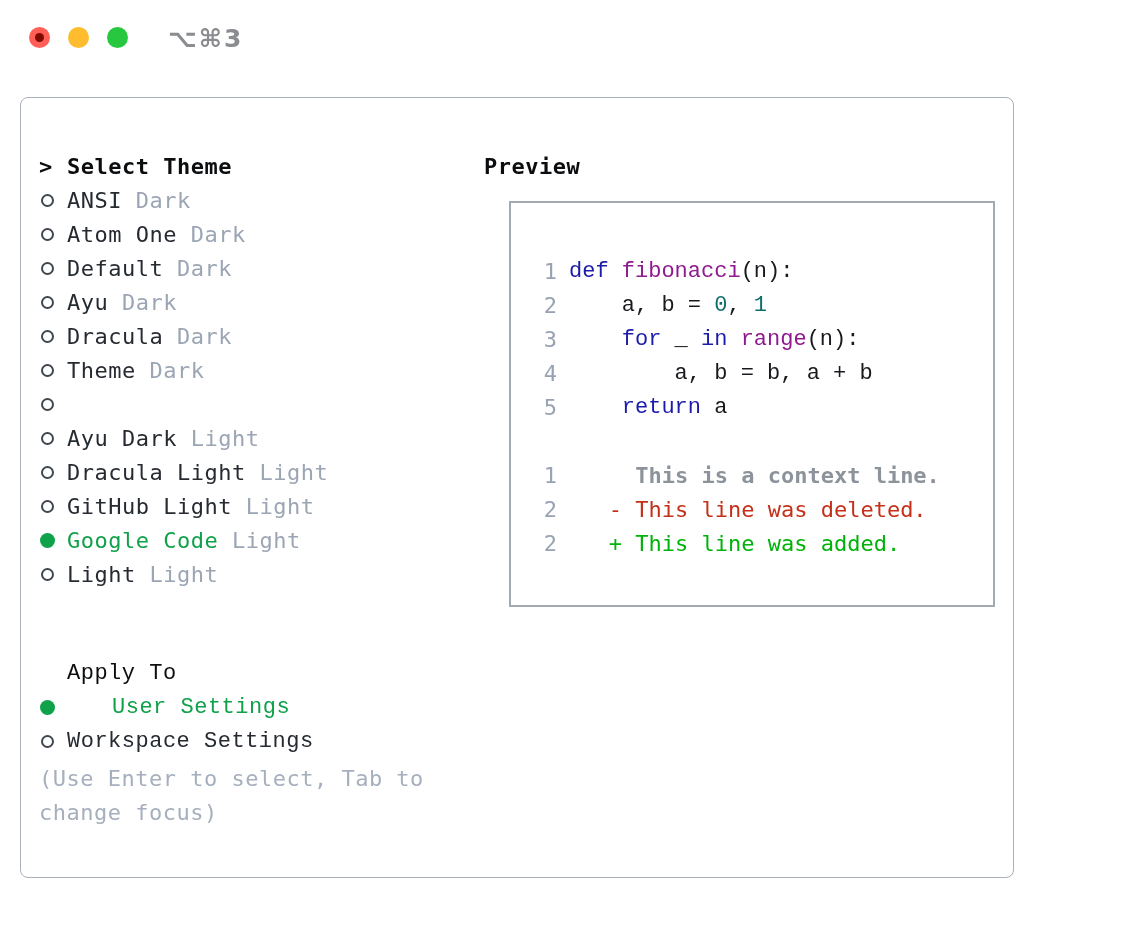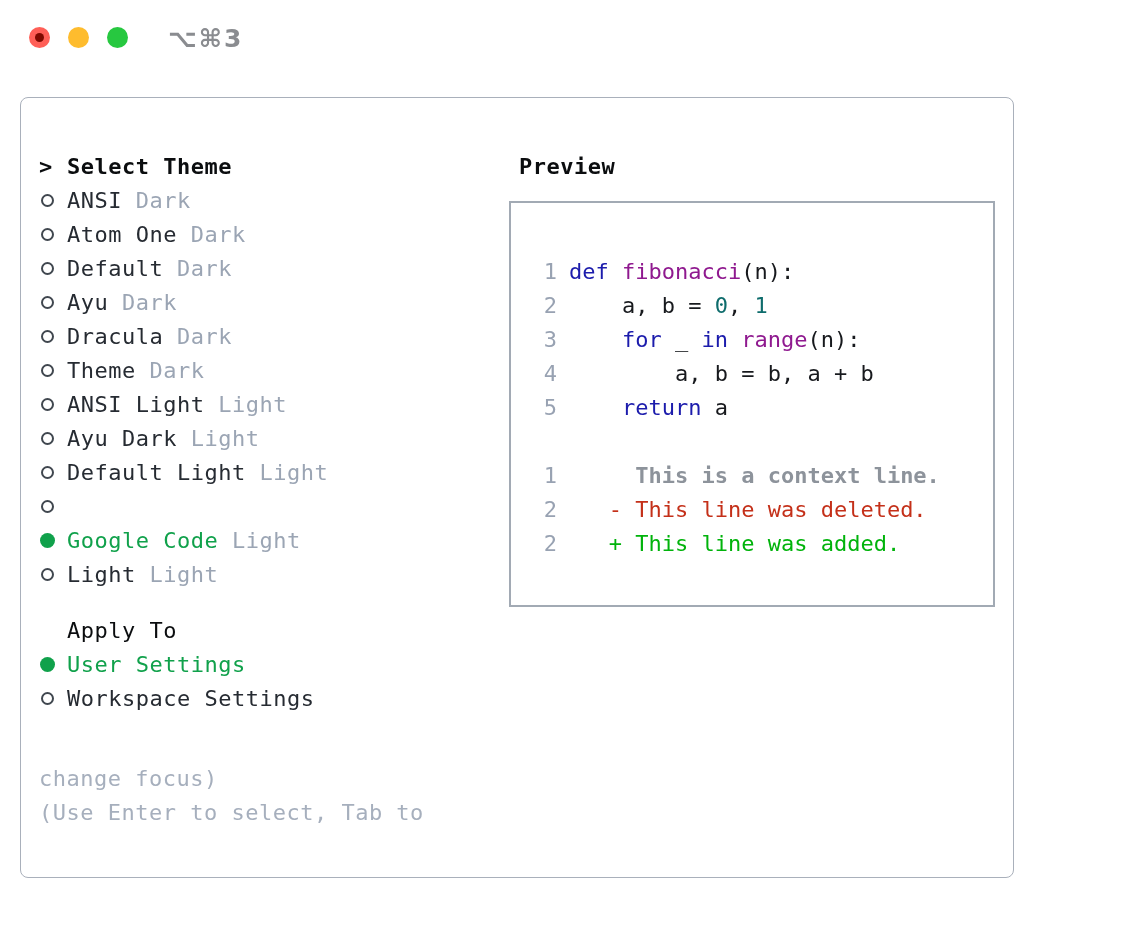--- a/index.html
+++ b/index.html
@@ -65,36 +65,36 @@
     border:2px solid var(--radio-border); margin-left:2px;
   }
   .radio.sel{ width:15px; height:15px; border:none; background:var(--selected-green); margin-left:1px; }
   .prompt{ font-weight:bold; color:var(--text-black); }
   .hdr{ font-weight:bold; color:var(--text-black); letter-spacing:0.5px; }
   .t-label{ white-space:pre; letter-spacing:0.5px; }
   .t-name{ color:var(--text-dark); }
   .t-name.sel{ color:var(--selected-green); }
   .t-var{ color:var(--muted); }
   .left-list{ position:absolute; left:18px; top:51px; }
-  .apply-block{ position:absolute; left:18px; top:515px; }
+  .apply-block{ position:absolute; left:18px; top:558px;font-family:Liberation Mono, monospace; }
   .apply-label{ color:var(--text-dark); letter-spacing:0.5px; white-space:pre; }
-  .apply-label.sel{ color:var(--selected-green); }
+  .apply-label.sel{ color:var(--selected-green);margin-left:45px; }
   .apply-hdr{ color:var(--text-black); letter-spacing:0.5px; }
   .help-block{ position:absolute; left:18px; top:663px; color:var(--help); letter-spacing:0.5px; }
   .help-block .row{ white-space:pre; }
   
-  .preview-header{ position:absolute; left:498px; top:51px;text-align:right; }
+  .preview-header{ position:absolute; left:463px; top:51px;text-align:right; }
   .preview-box{
     position:absolute; left:488px; top:103px; width:486px; height:406px;
     border:2px solid var(--box-border); background:#fff;
     padding:51px 0 0 20px;
   }
   .crow{ height:34px; display:flex; align-items:center; white-space:pre; }
   .lnum{ width:26px; flex:none; text-align:right; color:var(--lnum); }
-  .ccode{ margin-left:12px; white-space:pre; color:var(--code-black); }
+  .ccode{ margin-left:12px; white-space:pre; color:var(--code-black);font-family:Liberation Mono, monospace; }
   .diff-group{ margin-top:34px; }
   .tok-kw{ color:var(--keyword-blue); }
   .tok-fn{ color:var(--function-purple); }
   .tok-num{ color:var(--number-teal); }
   .tok-tx{ color:var(--code-black); }
   .dtext{ margin-left:12px; white-space:pre; }
   .dtext.context{ color:var(--context);font-weight:bold; }
   .dtext.deleted{ color:var(--deleted-red); }
   .dtext.added{ color:var(--added-green); }
 </style>
@@ -151,38 +151,38 @@
         <div class="row">
           <span class="icon-cell">
             <span class="radio"></span>
           </span>
           <span class="t-label"><span class="t-name">Theme</span> <span class="t-var">Dark</span></span>
         </div>
         <div class="row">
           <span class="icon-cell">
             <span class="radio"></span>
           </span>
-          <span class="t-label"><span class="t-name">ANSI Light</span> <span class="t-var">Light</span></span>
         </div>
         <div class="row">
           <span class="icon-cell">
             <span class="radio"></span>
           </span>
           <span class="t-label"><span class="t-name">Ayu Dark</span> <span class="t-var">Light</span></span>
         </div>
         <div class="row">
           <span class="icon-cell">
             <span class="radio"></span>
           </span>
-          <span class="t-label"><span class="t-name">Default Light</span> <span class="t-var">Light</span></span>
-        </div>
-        <div class="row">
-          <span class="icon-cell">
-            <span class="radio"></span>
-          </span>
+          <span class="t-label"><span class="t-name">Dracula Light</span> <span class="t-var">Light</span></span>
+        </div>
+        <div class="row">
+          <span class="icon-cell">
+            <span class="radio"></span>
+          </span>
+          <span class="t-label"><span class="t-name">GitHub Light</span> <span class="t-var">Light</span></span>
         </div>
         <div class="row">
           <span class="icon-cell">
             <span class="radio sel"></span>
           </span>
           <span class="t-label"><span class="t-name sel">Google Code</span> <span class="t-var">Light</span></span>
         </div>
         <div class="row">
           <span class="icon-cell">
             <span class="radio"></span>
@@ -207,22 +207,22 @@
         <div class="row">
           <span class="icon-cell">
             <span class="radio"></span>
           </span>
           <span class="apply-label">Workspace Settings</span>
         </div>
       </div>
   </div>
 
   <div class="help-block">
+    <div class="row">(Use Enter to select, Tab to</div>
     <div class="row">change focus)</div>
-    <div class="row">(Use Enter to select, Tab to</div>
   </div>
 
   <div class="preview-header row">
     <span class="hdr">Preview</span>
   </div>
 
   <div class="preview-box">
     <div id="code-lines">
         <div class="crow"><span class="lnum">1</span><span class="ccode"><span class="tok-kw">def</span><span class="tok-tx"> </span><span class="tok-fn">fibonacci</span><span class="tok-tx">(n):</span></span></div>
         <div class="crow"><span class="lnum">2</span><span class="ccode"><span class="tok-tx">    a, b = </span><span class="tok-num">0</span><span class="tok-tx">, </span><span class="tok-num">1</span></span></div>

